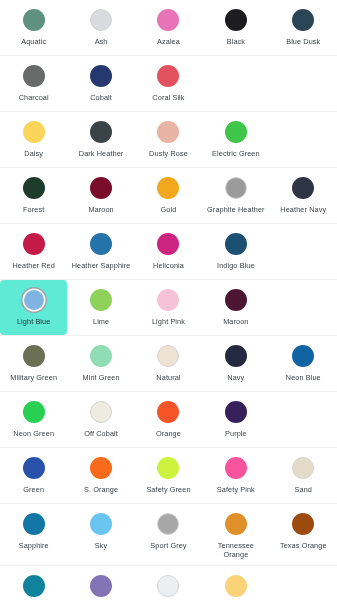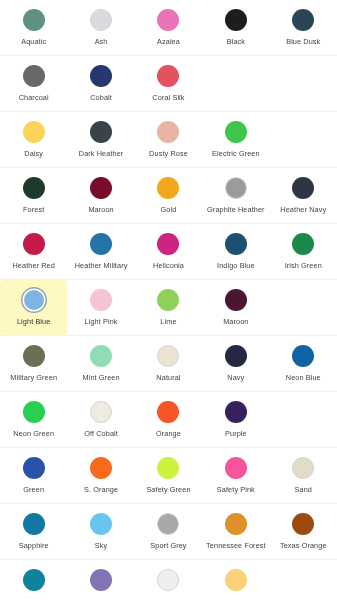--- a/index.html
+++ b/index.html
@@ -34,21 +34,21 @@
     flex-direction: column;
     align-items: center;
     justify-content: flex-start;
     padding-top: 8px;
     padding-bottom: 6px;
     min-height: 55px;
     border-radius: 4px;
     background: transparent;
   }
   .swatch-cell.selected {
-    background: #fef9c3;
+    background: #5eead4;
   }
   .swatch-dot-wrap {
     width: 30px;
     height: 24px;
     display: flex;
     align-items: center;
     justify-content: center;
   }
   .swatch-dot {
     width: 22px;
@@ -197,62 +197,56 @@
       <div class="swatch-cell">
         <div class="swatch-dot-wrap">
           <span class="swatch-dot" style="background: rgb(195, 26, 72);"></span>
         </div>
         <span class="swatch-label">Heather Red</span>
       </div>
       <div class="swatch-cell">
         <div class="swatch-dot-wrap">
           <span class="swatch-dot" style="background: rgb(37, 115, 168);"></span>
         </div>
-        <span class="swatch-label">Heather Military</span>
+        <span class="swatch-label">Heather Sapphire</span>
       </div>
       <div class="swatch-cell">
         <div class="swatch-dot-wrap">
           <span class="swatch-dot" style="background: rgb(205, 35, 129);"></span>
         </div>
         <span class="swatch-label">Heliconia</span>
       </div>
       <div class="swatch-cell">
         <div class="swatch-dot-wrap">
           <span class="swatch-dot" style="background: rgb(28, 79, 113);"></span>
         </div>
         <span class="swatch-label">Indigo Blue</span>
       </div>
-      <div class="swatch-cell">
-        <div class="swatch-dot-wrap">
-          <span class="swatch-dot" style="background: rgb(27, 138, 73);"></span>
-        </div>
-        <span class="swatch-label">Irish Green</span>
-      </div>
     </div>
     <div class="swatch-row">
       <div class="swatch-cell selected" aria-selected="true">
         <div class="swatch-dot-wrap">
           <span class="swatch-dot" style="background: rgb(127, 180, 224);"></span>
         </div>
         <span class="swatch-label">Light Blue</span>
       </div>
       <div class="swatch-cell">
         <div class="swatch-dot-wrap">
+          <span class="swatch-dot" style="background: rgb(142, 210, 91);"></span>
+        </div>
+        <span class="swatch-label">Lime</span>
+      </div>
+      <div class="swatch-cell">
+        <div class="swatch-dot-wrap">
           <span class="swatch-dot" style="background: rgb(246, 195, 214);"></span>
         </div>
         <span class="swatch-label">Light Pink</span>
       </div>
       <div class="swatch-cell">
         <div class="swatch-dot-wrap">
-          <span class="swatch-dot" style="background: rgb(142, 210, 91);"></span>
-        </div>
-        <span class="swatch-label">Lime</span>
-      </div>
-      <div class="swatch-cell">
-        <div class="swatch-dot-wrap">
           <span class="swatch-dot" style="background: rgb(76, 22, 51);"></span>
         </div>
         <span class="swatch-label">Maroon</span>
       </div>
     </div>
     <div class="swatch-row">
       <div class="swatch-cell">
         <div class="swatch-dot-wrap">
           <span class="swatch-dot" style="background: rgb(107, 112, 85);"></span>
         </div>
@@ -357,21 +351,21 @@
       <div class="swatch-cell">
         <div class="swatch-dot-wrap">
           <span class="swatch-dot ringed" style="background: rgb(167, 167, 167);"></span>
         </div>
         <span class="swatch-label">Sport Grey</span>
       </div>
       <div class="swatch-cell">
         <div class="swatch-dot-wrap">
           <span class="swatch-dot" style="background: rgb(223, 144, 41);"></span>
         </div>
-        <span class="swatch-label">Tennessee Forest</span>
+        <span class="swatch-label">Tennessee Orange</span>
       </div>
       <div class="swatch-cell">
         <div class="swatch-dot-wrap">
           <span class="swatch-dot" style="background: rgb(156, 74, 14);"></span>
         </div>
         <span class="swatch-label">Texas Orange</span>
       </div>
     </div>
     <div class="swatch-row last-row">
       <div class="swatch-cell">

